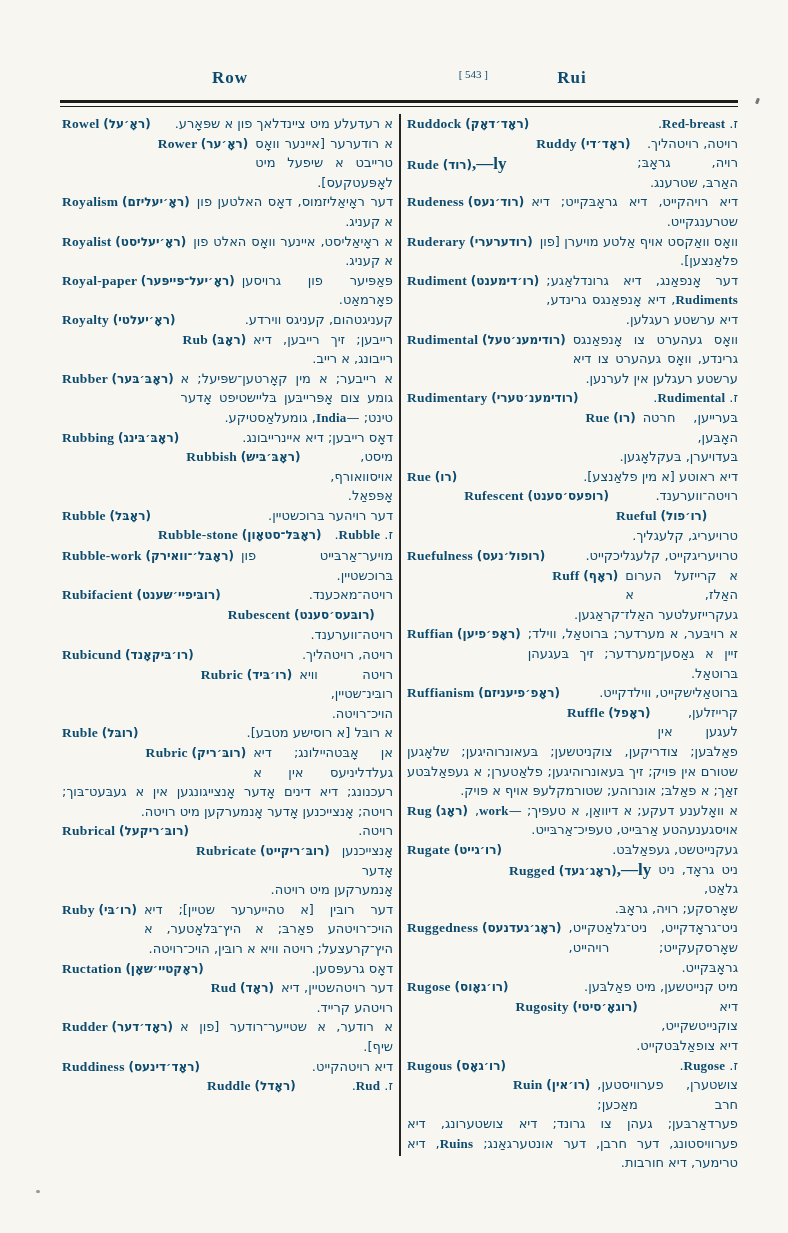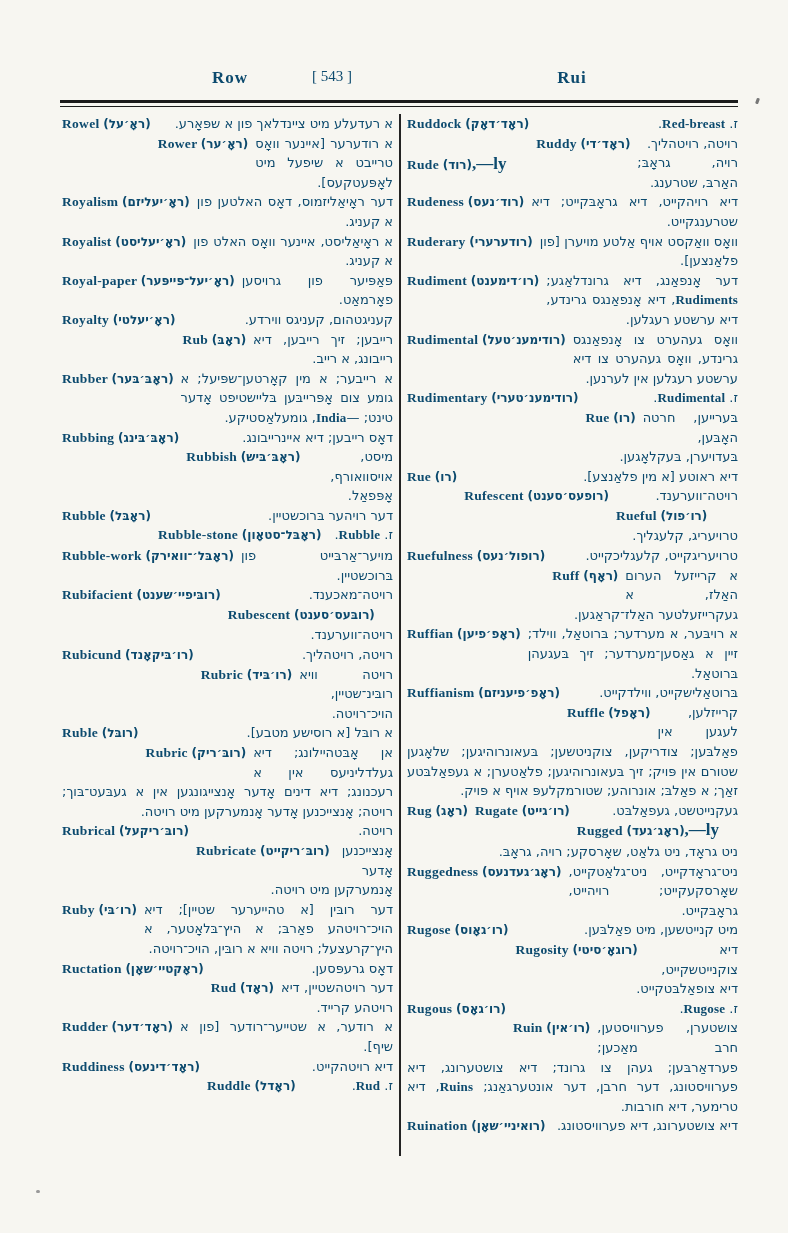--- a/index.html
+++ b/index.html
@@ -13,22 +13,22 @@
     position:relative;width:788px;height:1233px;
     background:#f7f6f1;
     color:#0c4a6e;
   }
   
   .header{
     position:absolute;top:68px;left:62px;width:676px;height:24px;
   }
   .guide-left{position:absolute;left:108px;width:120px;text-align:center;
     font-weight:bold;font-size:17px;letter-spacing:1px;}
-  .page-num{position:absolute;left:250px;width:176px;text-align:left;
-    font-size:15px;}
+  .page-num{position:absolute;left:250px;width:176px;text-align:right;
+    font-size:11px;}
   .guide-right{position:absolute;left:450px;width:120px;text-align:center;
     font-weight:bold;font-size:17px;letter-spacing:1px;}
   .rule{
     position:absolute;top:100px;left:60px;width:678px;height:3px;
     border-top:3px solid #1c1c1c;border-bottom:1px solid #1c1c1c;
   }
   
   .columns{
     position:absolute;top:114px;left:62px;width:678px;height:1060px;
     display:flex;overflow:hidden;
@@ -160,21 +160,21 @@
   <p class="entry"><span class="head"><b class="hw">Ruefulness </b><span class="pron">(רופול׳נעס)</span></span><span class="def">טרויעריגקייט, קלעגליכקייט.</span></p>
 
   <p class="entry"><span class="head"><b class="hw">Ruff </b><span class="pron">(ראָף)</span></span><span class="def">א קרייזעל הערום האַלז, א געקרייזעלטער האַלז־קראַגען.</span></p>
 
   <p class="entry"><span class="head"><b class="hw">Ruffian </b><span class="pron">(ראָפ׳פיען)</span></span><span class="def">א רויבּער, א מערדער; בּרוטאַל, ווילד; זיין א גאַסען־מערדער; זיך בּעגעהן בּרוטאַל.</span></p>
 
   <p class="entry"><span class="head"><b class="hw">Ruffianism </b><span class="pron">(ראָפ׳פיעניזם)</span></span><span class="def">בּרוטאַלישקייט, ווילדקייט.</span></p>
 
   <p class="entry"><span class="head"><b class="hw">Ruffle </b><span class="pron">(ראָפל)</span></span><span class="def">קרייזלען, לעגען אין פאַלבּען; צודריקען, צוקניטשען; בּעאונרוהיגען; שלאָגען שטורם אין פּויק; זיך בּעאונרוהיגען; פלאַטערן; א געפאַלבּטע זאַך; א פאַלבּ; אונרוהע; שטורמקלעפּ אויף א פּויק.</span></p>
 
-  <p class="entry"><span class="head"><b class="hw">Rug </b><span class="pron">(ראָג)</span></span></p>
+  <p class="entry"><span class="head"><b class="hw">Rug </b><span class="pron">(ראָג)</span></span><span class="def">א וואָלענע דעקע; א דיוואַן, א טעפּיך; —<span class="lat">work</span>, אויסגענעהטע אַרבּייט, טעפּיכ־אַרבּייט.</span></p>
 
   <p class="entry"><span class="head"><b class="hw">Rugate </b><span class="pron">(רו׳גייט)</span></span><span class="def">געקנייטשט, געפאַלבּט.</span></p>
 
   <p class="entry"><span class="head"><b class="hw">Rugged </b><span class="pron">(ראָג׳געד)</span><b class="suf">,—ly</b></span><span class="def">ניט גראָד, ניט גלאַט, שאָרסקע; רויה, גראָבּ.</span></p>
 
   <p class="entry"><span class="head"><b class="hw">Ruggedness </b><span class="pron">(ראָג׳געדנעס)</span></span><span class="def">ניט־גראָדקייט, ניט־גלאַטקייט, שאָרסקעקייט; רויהייט, גראָבּקייט.</span></p>
 
   <p class="entry"><span class="head"><b class="hw">Rugose </b><span class="pron">(רו׳גאָוס)</span></span><span class="def">מיט קנייטשען, מיט פאַלבּען.</span></p>
 
   <p class="entry"><span class="head"><b class="hw">Rugosity </b><span class="pron">(רוגאָ׳סיטי)</span></span><span class="def">דיא צוקנייטשקייט, דיא צופאַלבּטקייט.</span></p>

